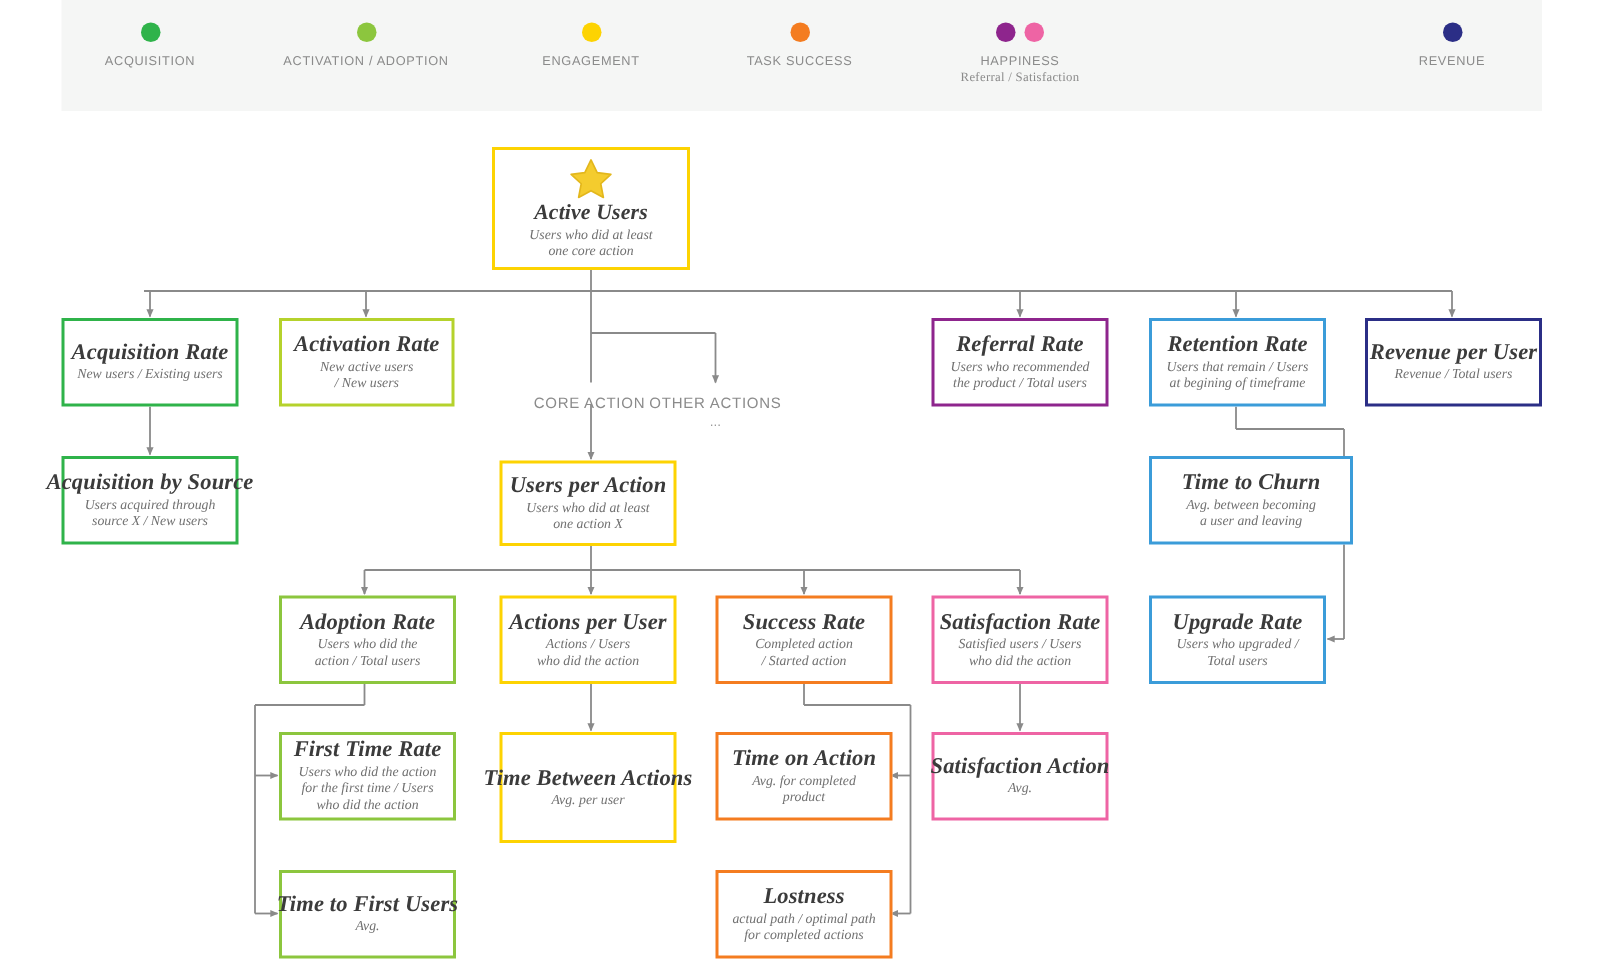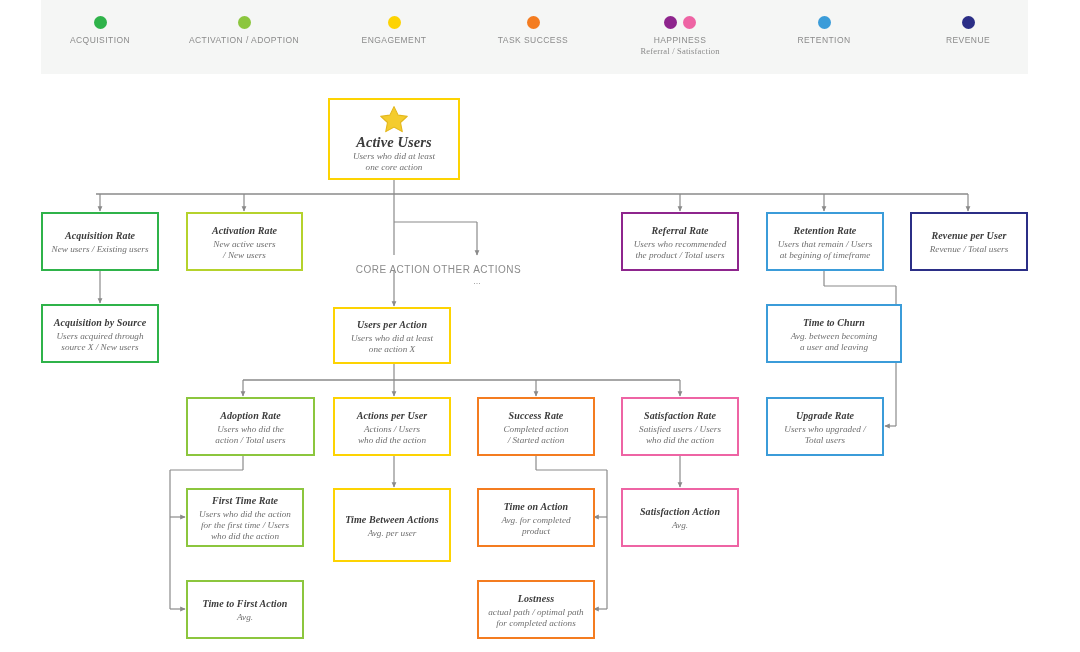--- a/index.html
+++ b/index.html
@@ -46,21 +46,21 @@
     background:#ffffff;
     border:2.2px solid #999;
     box-sizing:border-box;
     display:flex;flex-direction:column;align-items:center;justify-content:center;
     text-align:center;
     padding:4px 5px;
   }
   .node .title{
     font-family:"Liberation Serif", serif;
     font-style:italic;font-weight:bold;
-    font-size:10px;color:#3b3b3b;
+    font-size:15px;color:#3b3b3b;
     line-height:15px;
     letter-spacing:.1px;
     white-space:nowrap;
   }
   .node .desc{
     font-family:"Liberation Serif", serif;
     font-style:italic;
     font-size:9.2px;color:#707070;
     line-height:11px;
     margin-top:1px;
@@ -105,24 +105,20 @@
         <div class="legend-label">ENGAGEMENT</div>
       </div>
       <div class="legend-item" style="left: 492px;">
         <div class="legend-dots"><span class="legend-dot" style="background: rgb(244, 124, 32);"></span></div>
         <div class="legend-label">TASK SUCCESS</div>
       </div>
       <div class="legend-item" style="left: 639px;">
         <div class="legend-dots"><span class="legend-dot" style="background: rgb(142, 37, 141);"></span><span class="legend-dot" style="background: rgb(238, 100, 164);"></span></div>
         <div class="legend-label">HAPPINESS</div>
         <div class="legend-sub">Referral / Satisfaction</div>
-      </div>
-      <div class="legend-item" style="left: 783px;">
-        <div class="legend-dots"><span class="legend-dot" style="background: rgb(59, 156, 217);"></span></div>
-        <div class="legend-label">RETENTION</div>
       </div>
       <div class="legend-item" style="left: 927px;">
         <div class="legend-dots"><span class="legend-dot" style="background: rgb(43, 46, 134);"></span></div>
         <div class="legend-label">REVENUE</div>
       </div>
     </div>
 
   <svg id="wires" viewBox="0 0 1080 652" xmlns="http://www.w3.org/2000/svg">
     <defs>
       <marker id="ar" viewBox="0 0 10 10" refX="8" refY="5" markerWidth="5" markerHeight="5" orient="auto-start-reverse">
@@ -219,21 +215,21 @@
       </div>
       <div class="node" style="left: 910px; top: 212px; width: 118px; height: 59px; border-color: rgb(43, 46, 134);">
         <div class="title">Revenue per User</div>
         <div class="desc">Revenue / Total users</div>
       </div>
       <div class="node" style="left: 766px; top: 304px; width: 136px; height: 59px; border-color: rgb(59, 156, 217);">
         <div class="title">Time to Churn</div>
         <div class="desc">Avg. between becoming
 a user and leaving</div>
       </div>
-      <div class="node" style="left: 186px; top: 397px; width: 129px; height: 59px; border-color: rgb(140, 198, 62);">
+      <div class="node" style="left: 186px; top: 397px; width: 118px; height: 59px; border-color: rgb(140, 198, 62);">
         <div class="title">Adoption Rate</div>
         <div class="desc">Users who did the
 action / Total users</div>
       </div>
       <div class="node" style="left: 333px; top: 397px; width: 118px; height: 59px; border-color: rgb(253, 211, 2);">
         <div class="title">Actions per User</div>
         <div class="desc">Actions / Users
 who did the action</div>
       </div>
       <div class="node" style="left: 477px; top: 397px; width: 118px; height: 59px; border-color: rgb(244, 124, 32);">
@@ -264,21 +260,21 @@
       <div class="node" style="left: 477px; top: 488px; width: 118px; height: 59px; border-color: rgb(244, 124, 32);">
         <div class="title">Time on Action</div>
         <div class="desc">Avg. for completed
 product</div>
       </div>
       <div class="node" style="left: 621px; top: 488px; width: 118px; height: 59px; border-color: rgb(238, 100, 164);">
         <div class="title">Satisfaction Action</div>
         <div class="desc">Avg.</div>
       </div>
       <div class="node" style="left: 186px; top: 580px; width: 118px; height: 59px; border-color: rgb(140, 198, 62);">
-        <div class="title">Time to First Action</div>
+        <div class="title">Time to First Users</div>
         <div class="desc">Avg.</div>
       </div>
       <div class="node" style="left: 477px; top: 580px; width: 118px; height: 59px; border-color: rgb(244, 124, 32);">
         <div class="title">Lostness</div>
         <div class="desc">actual path / optimal path
 for completed actions</div>
       </div>
     </div>
   <div id="labels">
       <div class="branch-label" style="left: 393px; top: 264px;">CORE ACTION</div>

